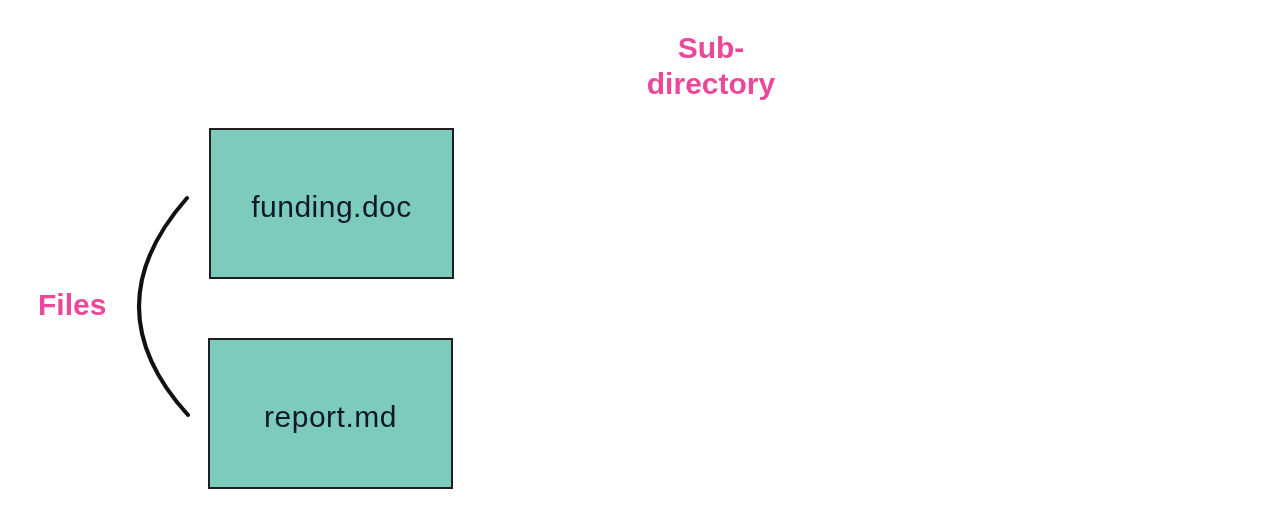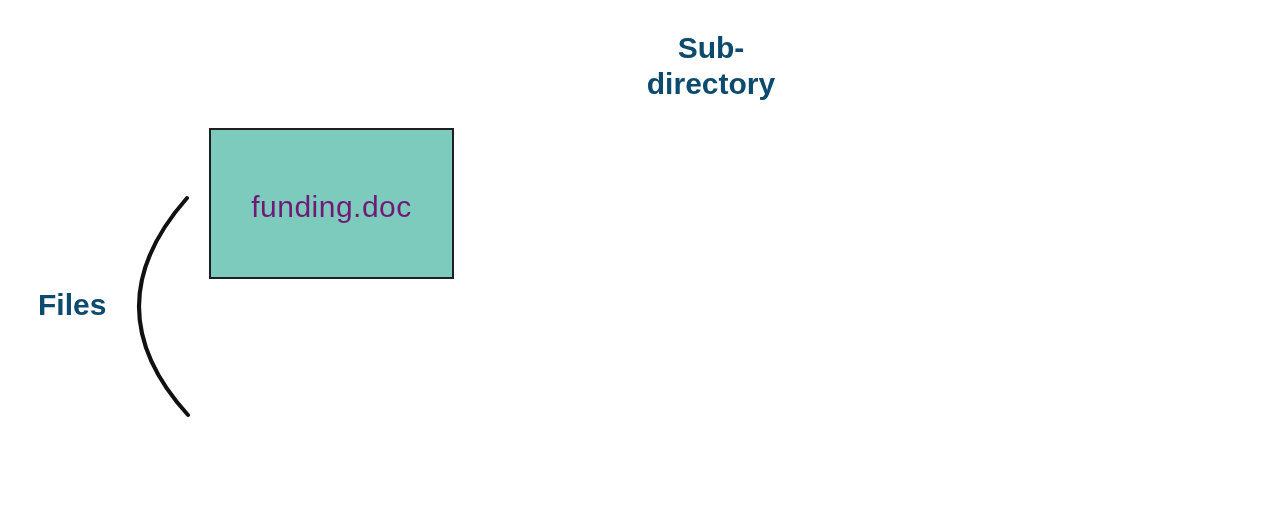--- a/index.html
+++ b/index.html
@@ -35,31 +35,31 @@
     width: 245px;
     height: 151px;
     background: #7DCBBC;
     border: 2px solid #1F1F1F;
     display: flex;
     align-items: center;
     justify-content: center;
   }
   .node span {
     font-size: 30px;
-    color: #701a75;
+    color: #0f172a;
     letter-spacing: 0.5px;
     transform: translateY(3px);
   }
   .node-funding { left: 209px; top: 128px; }
   .node-report  { left: 208px; top: 338px; }
   .node-data    { left: 589px; top: 128px; }
   .diagram-label {
     position: absolute;
     font-weight: bold;
-    color: #0c4a6e;
+    color: #ec4899;
     font-size: 30px;
   }
   .label-files {
     left: 38px;
     top: 288px;
     text-align: center;
   }
   .label-subdirectory {
     left: 589px;
     top: 30px;
@@ -80,15 +80,18 @@
 
   <div class="diagram-label label-files">Files</div>
 
   <div class="diagram-label label-subdirectory">Sub-
 directory</div>
 
   <div class="node node-funding">
     <span>funding.doc</span>
   </div>
 
+  <div class="node node-report">
+    <span>report.md</span>
+  </div>
 
 
 </div>
 
 </body></html>

